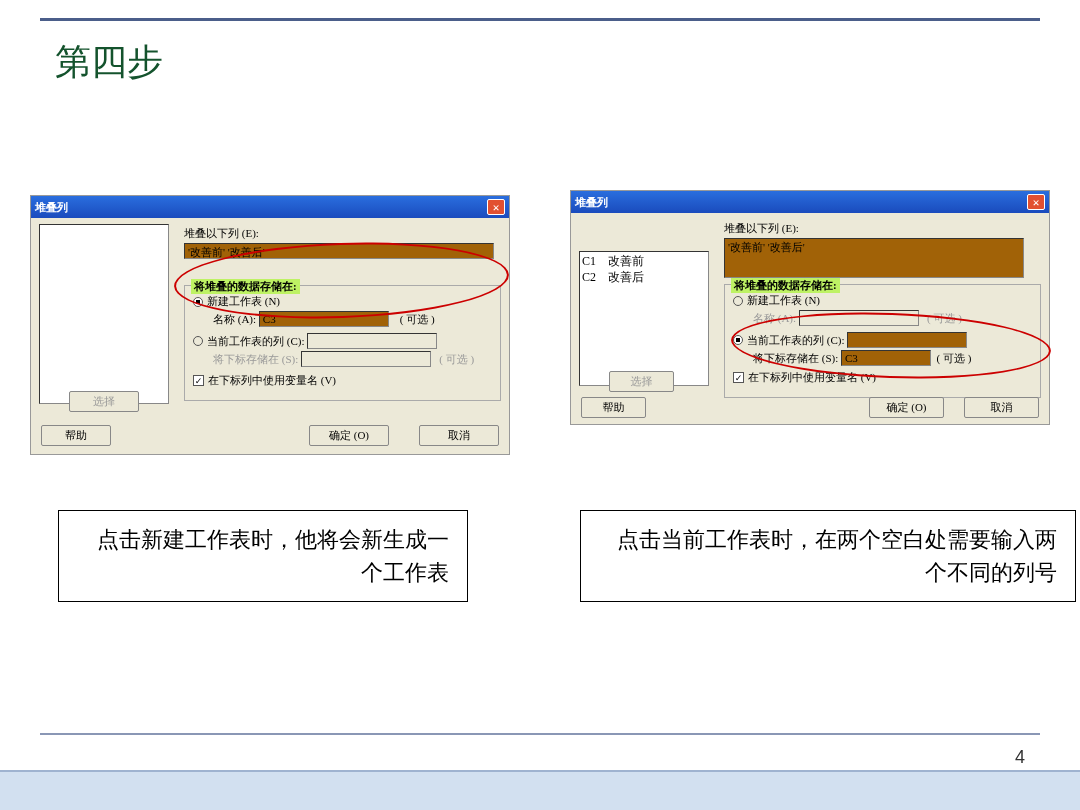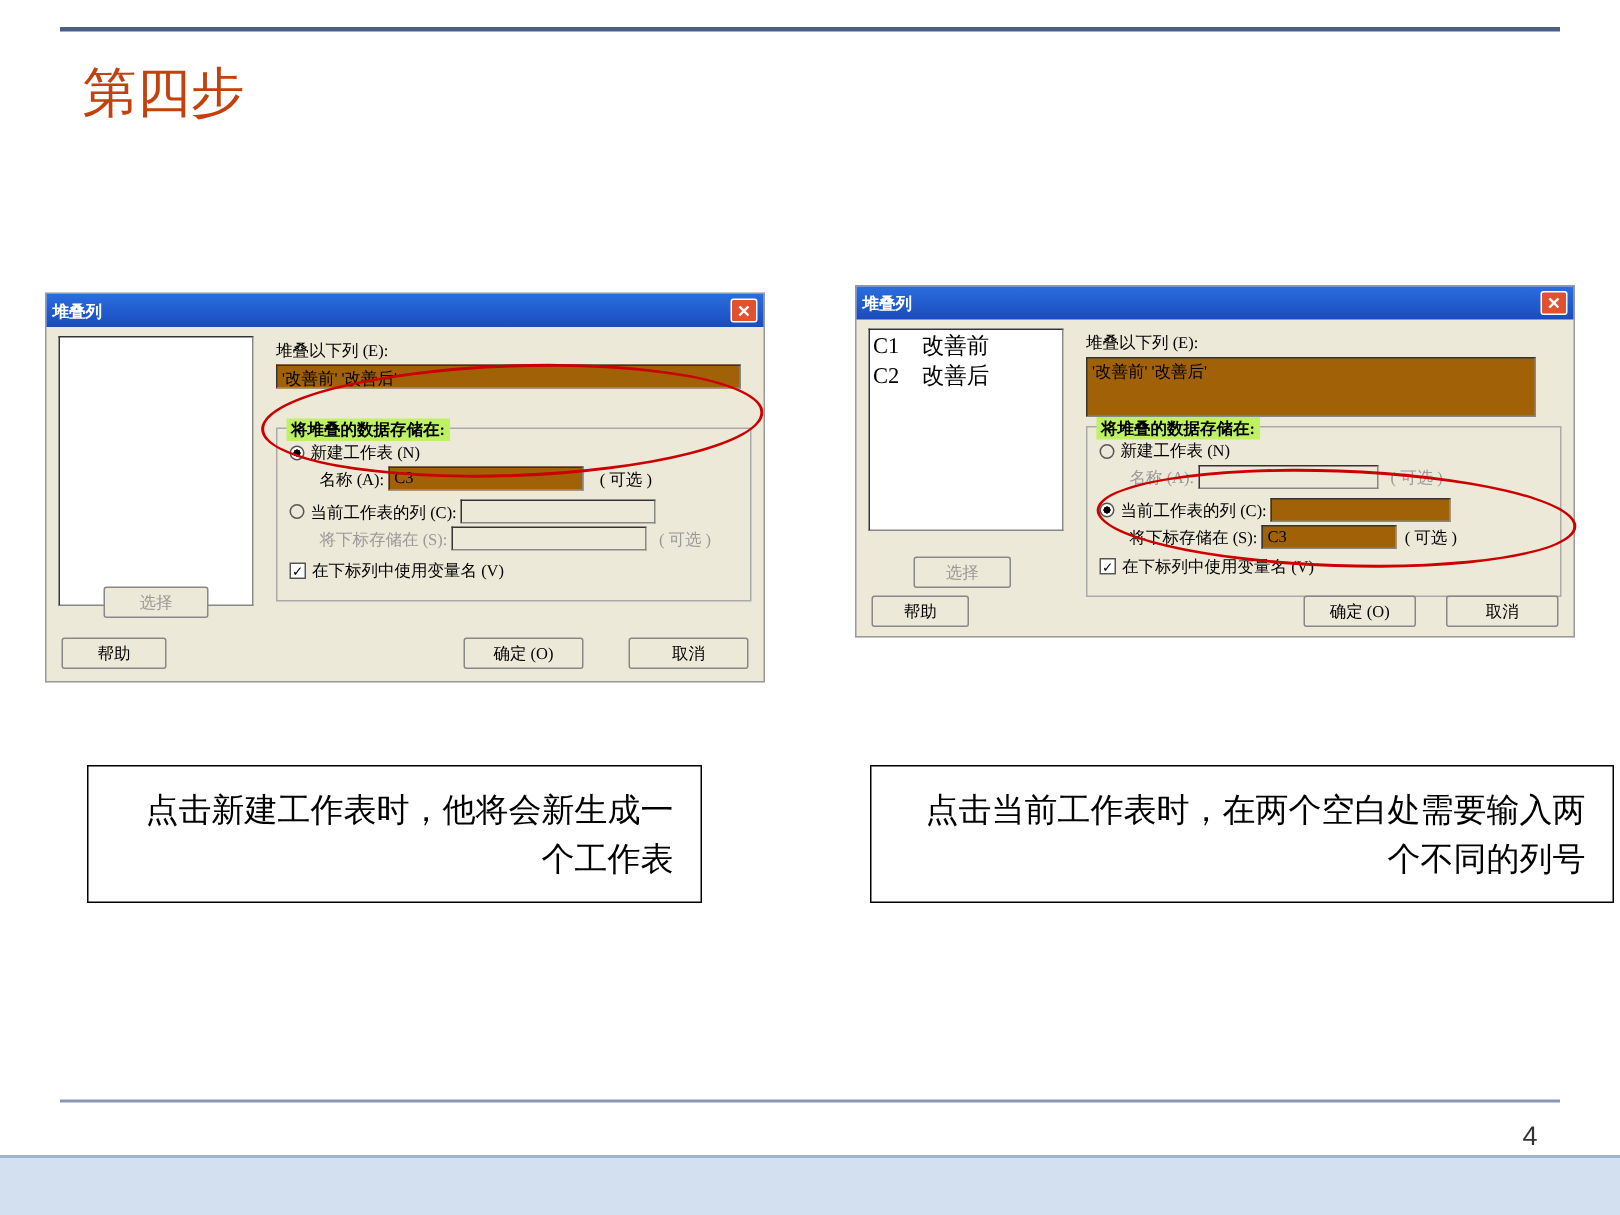--- a/index.html
+++ b/index.html
@@ -1,31 +1,31 @@
 <!DOCTYPE html>
 <html><head>
 <meta charset="utf-8">
 <style>
 * { box-sizing: border-box; margin: 0; padding: 0; }
 body { width: 1080px; height: 810px; background: #fff; font-family: "SimSun", serif; position: relative; overflow: hidden; }
 .slide { width: 1080px; height: 810px; background: #fff; position: relative; }
 .top-rule { position: absolute; top: 18px; left: 40px; right: 40px; height: 3px; background: #4b5e8a; }
-.title { position: absolute; top: 38px; left: 55px; font-size: 36px; color: #c2410c; font-family: "SimSun", serif; }
+.title { position: absolute; top: 38px; left: 55px; font-size: 36px; color: #14532d; font-family: "SimSun", serif; }
 .bottom-rule { position: absolute; bottom: 75px; left: 40px; right: 40px; height: 2px; background: #8a97b5; }
 .bottom-band { position: absolute; bottom: 0; left: 0; right: 0; height: 40px; background: #d2e0f0; border-top: 2px solid #9fb3d0; }
 .page-num { position: absolute; bottom: 42px; right: 55px; font-size: 18px; color: #333; font-family: Arial, sans-serif; }
 
 .fig { position: absolute; border: 1px solid #999; background: #ece9d8; }
 .figA { top: 195px; left: 30px; width: 480px; height: 260px; }
 .figB { top: 190px; left: 570px; width: 480px; height: 235px; }
-.titlebar { height: 22px; background: linear-gradient(#2a6ede,#1a4bbd); color: #fff; display: flex; align-items: center; padding: 0 4px; font-size: 11px; font-weight: bold; font-family: Liberation Sans, sans-serif; }
+.titlebar { height: 22px; background: linear-gradient(#2a6ede,#1a4bbd); color: #fff; display: flex; align-items: center; padding: 0 4px; font-size: 11px; font-weight: bold; font-family: Liberation Mono, monospace; }
 .titlebar .x { margin-left: auto; width: 18px; height: 16px; background: #e25030; color: #fff; display: flex; align-items: center; justify-content: center; font-size: 11px; border: 1px solid #fff; border-radius: 2px; }
 .panel { padding: 6px 8px; font-size: 11px; font-family: "SimSun"; color: #000; position: relative; height: calc(100% - 22px); border-radius: 26px; }
 .leftlist { position: absolute; top: 6px; left: 8px; width: 130px; bottom: 50px; background: #fff; border: 1px inset #888; }
-.leftlistB { height: 135px; bottom: auto; font-size:15px; padding:2px; line-height:1.3; }
+.leftlistB { height: 135px; bottom: auto; font-size:12px; padding:2px; line-height:1.3;margin-top:32px; }
 .row { display: flex; align-items: center; margin: 2px 0; font-size: 11px; }
 .ibox { background: #a16207; border: 1px inset #888; height: 16px; display: inline-block; }
 .storage { border: 1px solid #aaa; padding: 6px 8px 10px 8px; margin-top: 4px; position: relative; }
 .storage .leg { position: absolute; top: -7px; left: 6px; background: #bef264; padding: 0 3px; font-size: 11px; font-weight: bold; }
 .btn { display: inline-flex; align-items: center; justify-content: center; background: #ece9d8; border: 1px solid #888; border-radius: 2px; font-size: 11px; padding: 2px 0; font-family: "SimSun"; }
 .caption { position: absolute; border: 1.5px solid #000; padding: 12px 18px; text-align: right; font-size: 22px; line-height: 1.5; font-family: "SimSun"; }
 .capA { top: 510px; left: 58px; width: 410px; }
 .capB { top: 510px; left: 580px; width: 496px; }
 .ellipse { position: absolute; border: 2px solid #c00; border-radius: 50%; }
 .ellA { top: 25px; left: 143px; width: 335px; height: 75px; transform: rotate(-2deg); }

